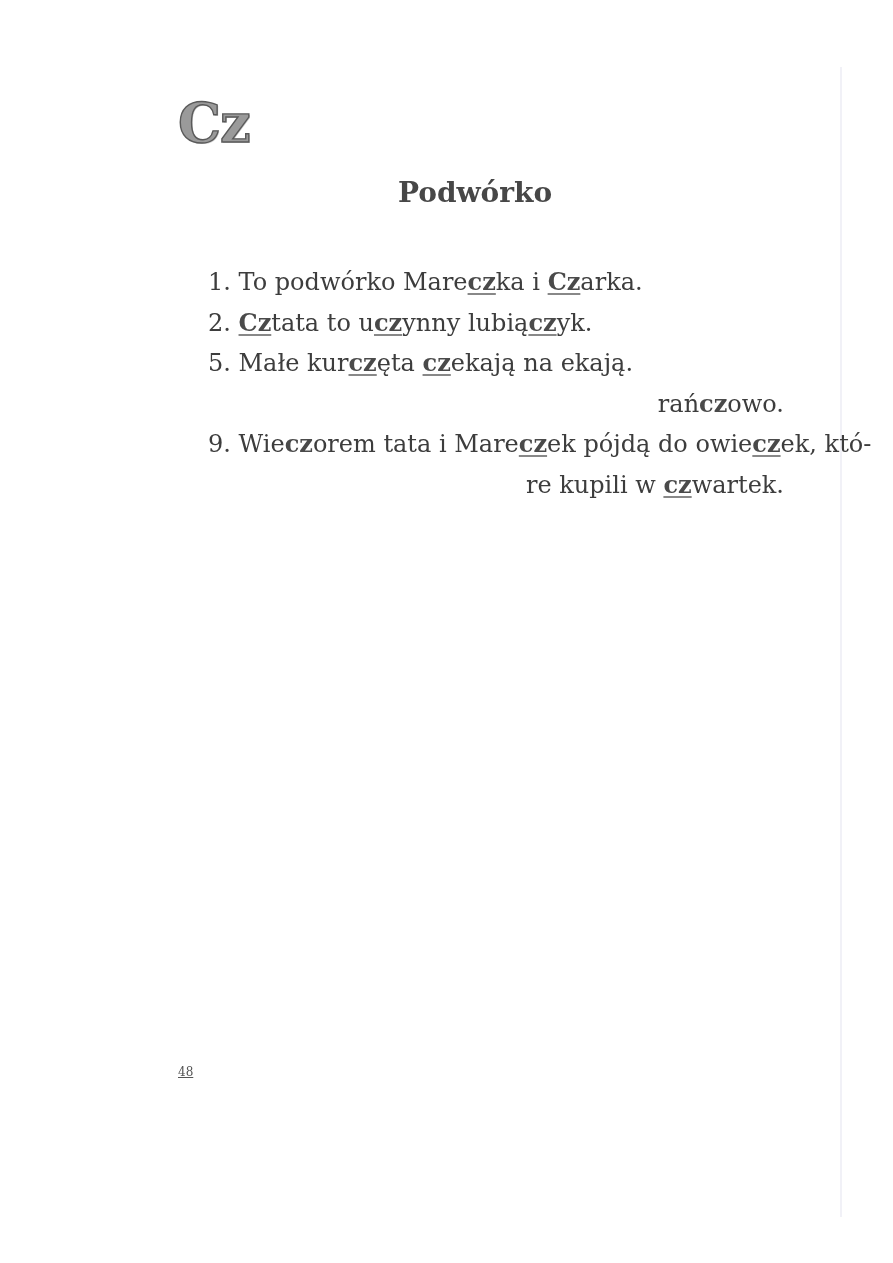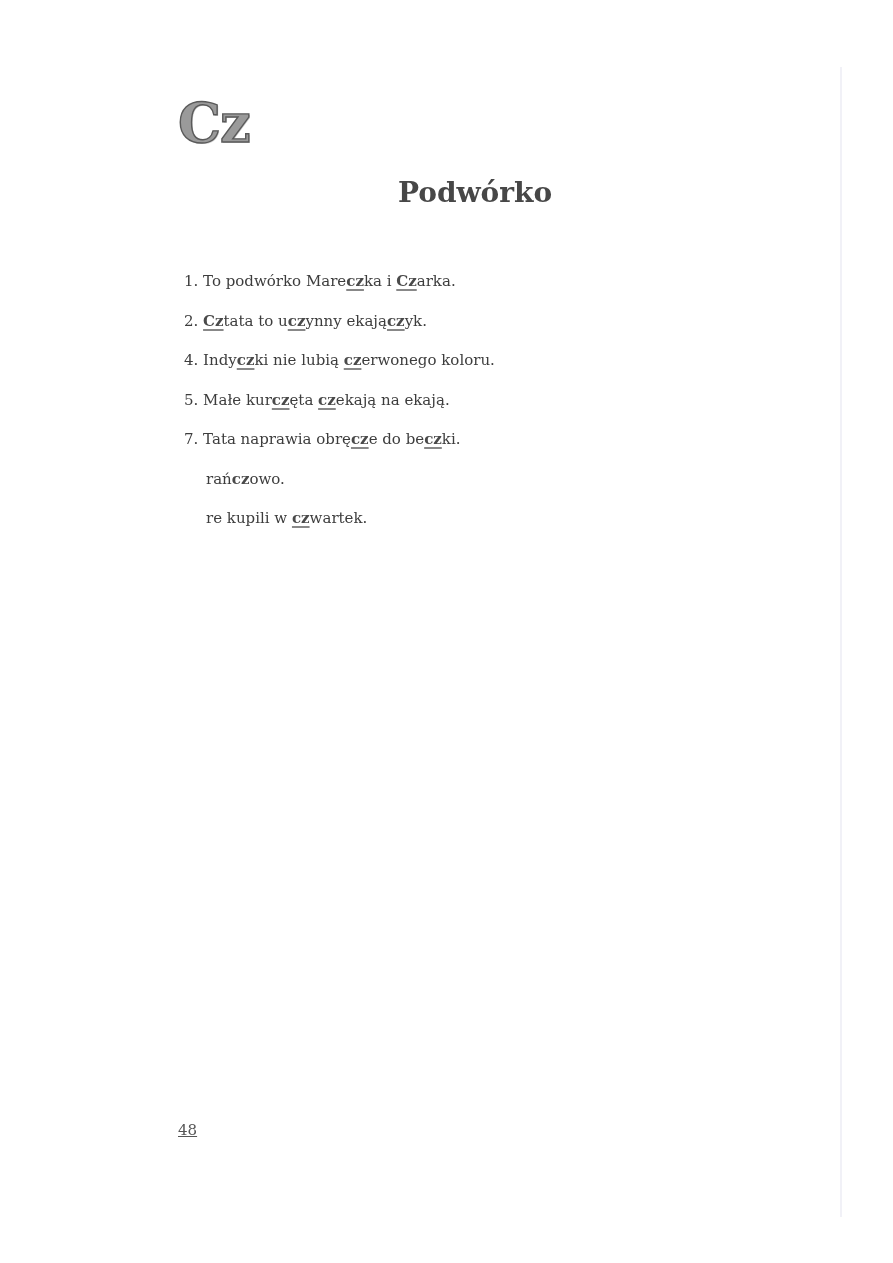--- a/index.html
+++ b/index.html
@@ -6,38 +6,37 @@
     body { width: 893px; height: 1263px; position: relative; overflow: hidden;
            font-family: "DejaVu Serif", "Liberation Serif", serif; color: #3a3a3a; }
     .page-edge { position: absolute; left: 68px; top: 67px; width: 772px; height: 1150px;
                  border-right: 2px solid #f1f1f7; }
     .big-letter { position: absolute; left: 178px; top: 96px; font-family: "DejaVu Serif", serif;
                   font-size: 54px; font-weight: bold; color: #9a9a9a; letter-spacing: -1px;
                   -webkit-text-stroke: 1.4px #5a5a5a; text-shadow: 1px 1px 0 #c8c8c8; line-height: 1; }
     .title { position: absolute; left: 0; width: 950px; top: 176px; text-align: center;
              font-family: "DejaVu Serif", serif; font-size: 28px; font-weight: bold; color: #474747; }
     .sentences { position: absolute; left: 184px; top: 262px; width: 600px; margin: 0; padding: 0; list-style: none; }
-    .sentence { font-size: 15px; line-height: 39.5px; color: #3d3d3d; white-space: nowrap; }
-    .cont { padding-left: 22px; }
+    .sentence { font-size: 24px; line-height: 39.5px; color: #3d3d3d; white-space: nowrap; margin-left: 24px; }
+    .cont { padding-left: 22px; text-align: right; }
     .hl { font-weight: bold; color: #4a4a4a; }
     .hl.u { text-decoration: underline; text-decoration-thickness: 2px; text-underline-offset: 3px;
             text-decoration-color: #888; }
-    .page-number { position: absolute; left: 178px; top: 1121px; font-size: 15px; color: #555; text-decoration: underline; }
+    .page-number { position: absolute; left: 178px; top: 1065px; font-size: 12px; color: #555; text-decoration: underline; }
   </style>
 </head>
 <body>
 
 <div class="page-edge"></div>
 
 <div class="big-letter">Cz</div>
 <div class="title">Podwórko</div>
 
 <ol class="sentences" id="sentences">
     <li class="sentence"><span>1. </span><span>To podwórko Mare</span><span class="hl u">cz</span><span>ka i </span><span class="hl u">Cz</span><span>arka.</span></li>
-    <li class="sentence"><span>2. </span><span class="hl u">Cz</span><span>tata to u</span><span class="hl u">cz</span><span>ynny ekają</span><span class="hl u">cz</span><span>yk.</span></li>
-    <li class="sentence"><span>4. </span><span>Indy</span><span class="hl u">cz</span><span>ki nie lubią </span><span class="hl u">cz</span><span>erwonego koloru.</span></li>
+    <li class="sentence"><span>2. </span><span class="hl u">Cz</span><span>tata to u</span><span class="hl u">cz</span><span>ynny lubią</span><span class="hl u">cz</span><span>yk.</span></li>
     <li class="sentence"><span>5. </span><span>Małe kur</span><span class="hl u">cz</span><span>ęta </span><span class="hl u">cz</span><span>ekają na ekają.</span></li>
-    <li class="sentence"><span>7. </span><span>Tata naprawia obrę</span><span class="hl u">cz</span><span>e do be</span><span class="hl u">cz</span><span>ki.</span></li>
     <li class="sentence cont"><span>rań</span><span class="hl">cz</span><span>owo.</span></li>
+    <li class="sentence"><span>9. </span><span>Wie</span><span class="hl">cz</span><span>orem tata i Mare</span><span class="hl u">cz</span><span>ek pójdą do owie</span><span class="hl u">cz</span><span>ek, któ-</span></li>
     <li class="sentence cont"><span>re kupili w </span><span class="hl u">cz</span><span>wartek.</span></li>
   </ol>
 
 <div class="page-number">48</div>
 
 </body></html>

